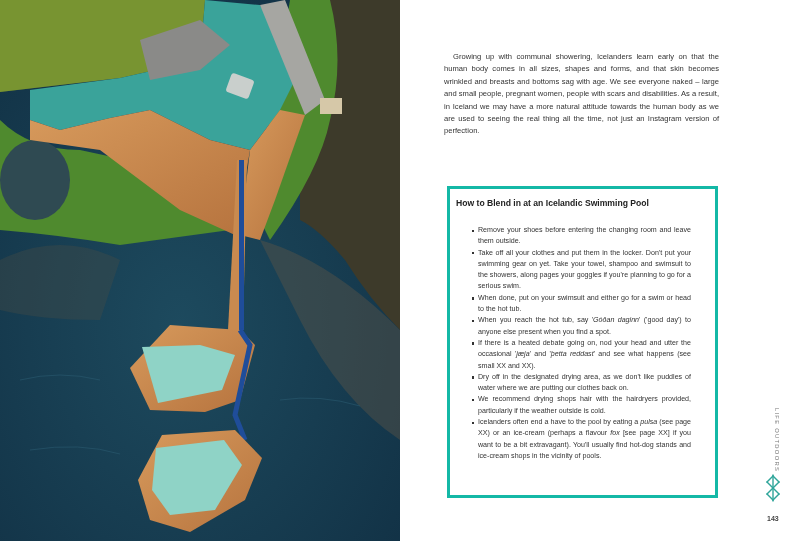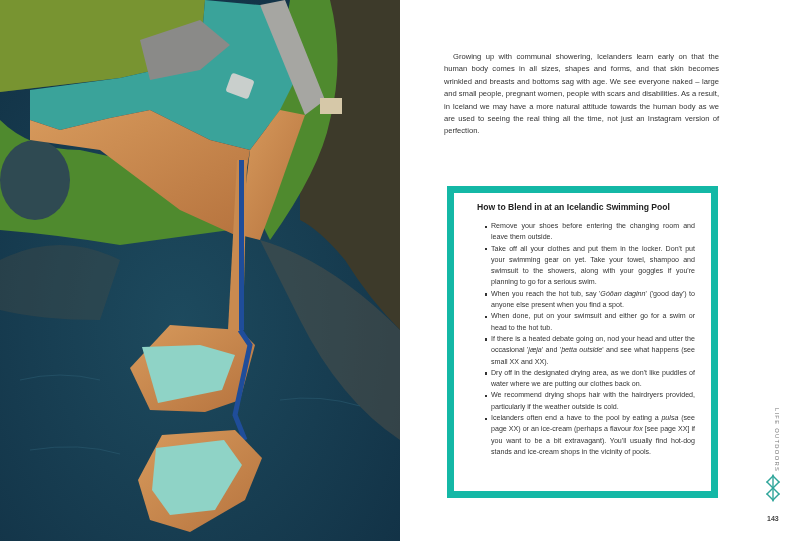--- a/index.html
+++ b/index.html
@@ -3,23 +3,23 @@
 <meta charset="utf-8">
 <style>
   html, body { margin:0; padding:0; }
   body { width:800px; height:541px; overflow:hidden; background:#ffffff; position:relative; font-family:"Liberation Sans", sans-serif; color:#2a2a2a; }
   .spread { position:absolute; inset:0; }
   .photo { position:absolute; left:0; top:0; width:400px; height:541px; overflow:hidden; background:#163a4f; }
   .photo svg { display:block; }
   .page { position:absolute; left:400px; top:0; width:400px; height:500px; background:#fff; }
   .intro { position:absolute; left:44px; top:51px; width:275px; font-size:7.6px; line-height:12.4px; text-align:justify; color:#333; }
   .intro p { margin:0; text-indent:9px; }
-  .box { position:absolute; left:47px; top:186px; width:271px; height:312px; border:7px solid #14b8a6; box-sizing:border-box; padding:8px 8px 0 23px; }
+  .box { position:absolute; left:47px; top:186px; width:271px; height:312px; border:3px solid #14b8a6; box-sizing:border-box; padding:8px 8px 0 6px; }
   .box h3 { margin:0 0 1px 0; font-size:8.6px; font-weight:bold; color:#222; line-height:12px; }
-  .box ul { list-style:none; margin:8px; padding:0; }
+  .box ul { list-style:none; margin:16px; padding:0; }
   .box li { position:relative; padding-left:6px; font-size:7.1px; line-height:11.3px; text-align:justify; color:#333; }
   .box li::before { content:""; position:absolute; left:0; top:4.5px; width:2.4px; height:2.4px; background:#333; }
   .box li em { font-style:italic; }
   .running { position:absolute; left:367px; top:410px; width:20px; height:60px; }
   .running span { position:absolute; left:50%; top:50%; transform:translate(-50%,-50%) rotate(90deg); white-space:nowrap; font-size:5.8px; letter-spacing:1.3px; color:#777; }
   .rune { position:absolute; left:365px; top:473px; width:16px; height:30px; }
   .folio { position:absolute; left:367px; top:515px; font-size:7px; color:#444; font-weight:bold; }
 </style>
 </head>
 <body>
@@ -82,24 +82,24 @@
   <div class="page">
 
     <div class="intro">
       <p>Growing up with communal showering, Icelanders learn early on that the human body comes in all sizes, shapes and forms, and that skin becomes wrinkled and breasts and bottoms sag with age. We see everyone naked – large and small people, pregnant women, people with scars and disabilities. As a result, in Iceland we may have a more natural attitude towards the human body as we are used to seeing the real thing all the time, not just an Instagram version of perfection.</p>
     </div>
 
     <div class="box">
       <h3>How to Blend in at an Icelandic Swimming Pool</h3>
       <ul>
         <li>Remove your shoes before entering the changing room and leave them outside.</li>
-        <li>Take off all your clothes and put them in the locker. Don't put your swimming gear on yet. Take your towel, shampoo and swimsuit to the showers, along with your goggles if you're planning to go for a serious swim.</li>
+        <li>Take off all your clothes and put them in the locker. Don't put your swimming gear on yet. Take your towel, shampoo and swimsuit to the showers, along pages your goggles if you're planning to go for a serious swim.</li>
+        <li>When done, put on your swimsuit and either go for a swim or head to the hot tub.</li>
         <li><span>When you reach the hot tub, say '</span><em>Góðan daginn</em><span>' ('good day') to anyone else present when you find a spot.</span></li>
-        <li>When done, put on your swimsuit and either go for a swim or head to the hot tub.</li>
-        <li><span>If there is a heated debate going on, nod your head and utter the occasional '</span><em>jæja</em><span>' and '</span><em>þetta outside</em><span>' and see what happens (see small XX and XX).</span></li>
+        <li><span>If there is a heated debate going on, nod your head and utter the occasional '</span><em>jæja</em><span>' and '</span><em>þetta reddast</em><span>' and see what happens (see small XX and XX).</span></li>
         <li>Dry off in the designated drying area, as we don't like puddles of water where we are putting our clothes back on.</li>
         <li>We recommend drying shops hair with the hairdryers provided, particularly if the weather outside is cold.</li>
         <li><span>Icelanders often end a have to the pool by eating a </span><em>pulsa</em><span> (see page XX) or an ice-cream (perhaps a flavour </span><em>fox</em><span> [see page XX] if you want to be a bit extravagant). You'll usually find hot-dog stands and ice-cream shops in the vicinity of pools.</span></li>
       </ul>
     </div>
 
     <div class="running">
       <span>LIFE OUTDOORS</span>
     </div>
 

